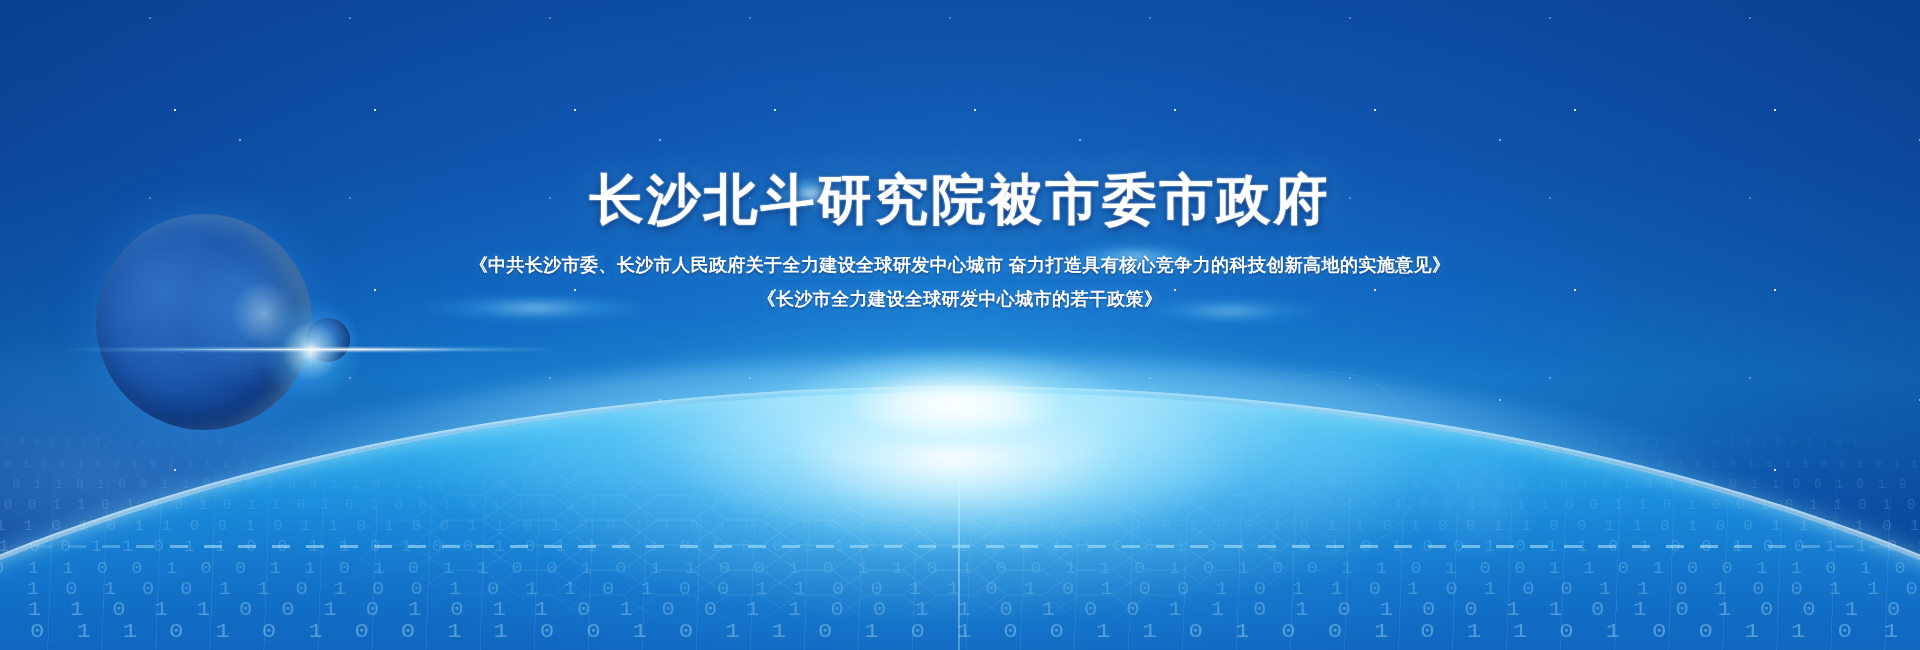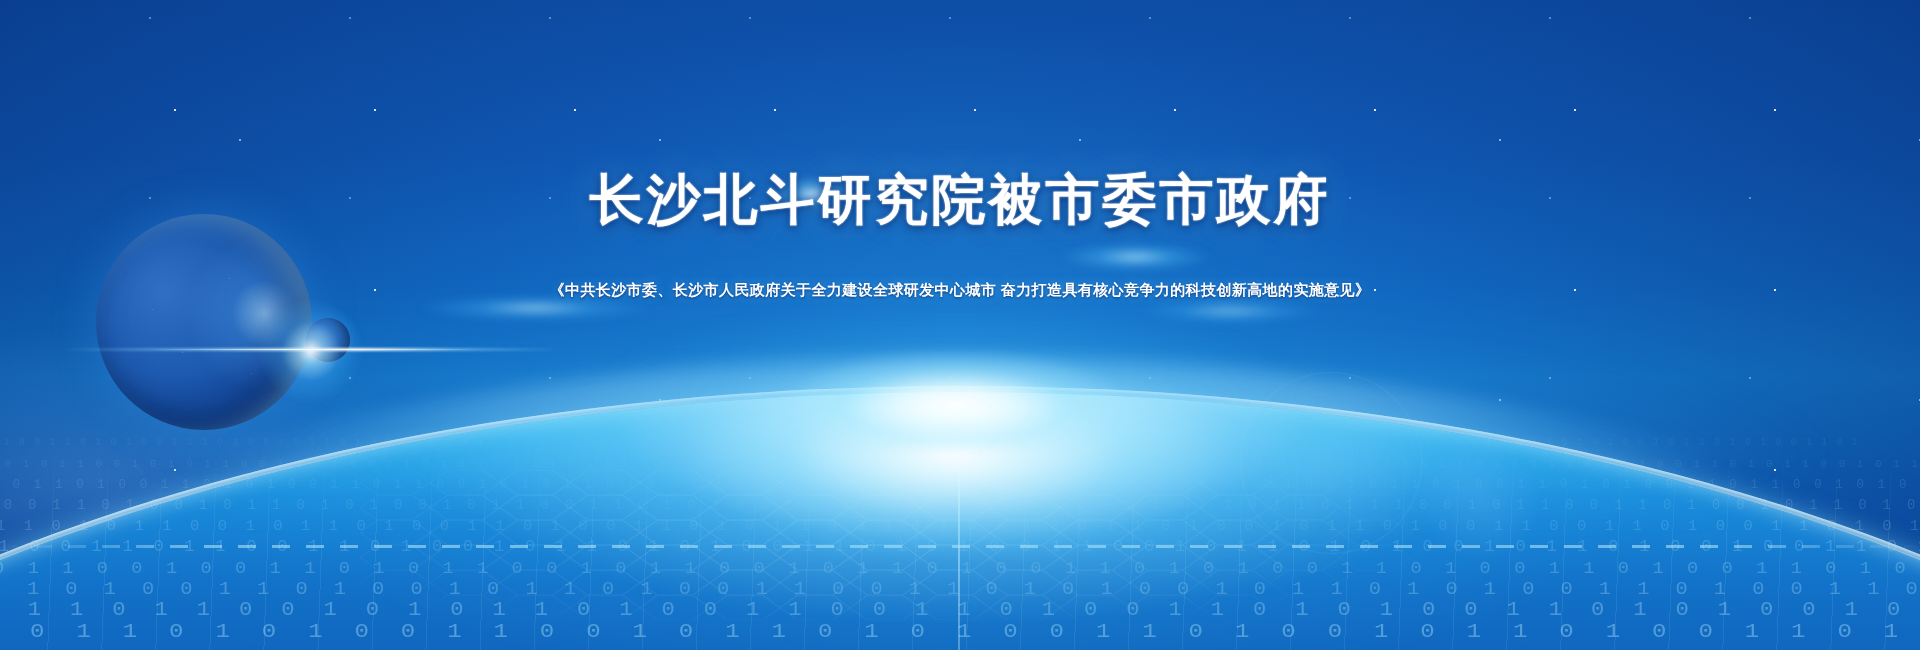--- a/index.html
+++ b/index.html
@@ -130,31 +130,31 @@
   .bloom-tight{position:absolute;left:790px;top:352px;width:330px;height:96px;
     background:radial-gradient(ellipse at 50% 55%, rgba(255,255,255,1) 0%, rgba(240,253,255,.80) 22%, rgba(170,235,255,.38) 48%, transparent 76%);
     filter:blur(4px);}
   .bloom-wide{position:absolute;left:120px;top:330px;width:1700px;height:180px;
     background:radial-gradient(ellipse at 50% 70%, rgba(150,225,255,.30) 0%, rgba(80,190,250,.14) 40%, transparent 72%);
     filter:blur(16px);}
 
   
   .content{position:absolute;left:0;right:0;top:0;height:650px;z-index:40;
     display:flex;flex-direction:column;align-items:center;justify-content:flex-start;
-    padding-top:168px;box-sizing:border-box;gap:25px;}
+    padding-top:168px;box-sizing:border-box;}
   .title{
     font-size:54px;font-weight:bold;color:#ffffff;letter-spacing:3px;line-height:62px;
     text-align:center;white-space:nowrap;
     text-shadow:
       0 0 2px rgba(255,255,255,.9),
       0 2px 6px rgba(6,50,120,.85),
       0 4px 16px rgba(10,60,140,.75),
       0 0 34px rgba(120,210,255,.45);}
   .sub{
-    margin-top:22px;font-size:15px;font-weight:bold;color:#ffffff;letter-spacing:.4px;
+    margin-top:22px;font-size:18px;font-weight:bold;color:#ffffff;letter-spacing:.4px;
     text-align:right;white-space:nowrap;line-height:26px;
     text-shadow:0 1px 3px rgba(8,50,120,.9), 0 0 10px rgba(90,190,255,.55);}
   .sub2{margin-top:8px;}
 </style>
 </head>
 <body>
 
 <div id="banner">
 
   <div class="sky"></div>
@@ -208,15 +208,16 @@
   <div class="mini-flare mf1"></div>
   <div class="mini-flare mf2"></div>
   <div class="mini-flare mf3"></div>
   <div class="mini-flare mf4"></div>
   <div class="mini-flare mf5"></div>
   <div class="mini-flare mf6"></div>
 
   <div class="content">
     <div class="title">长沙北斗研究院被市委市政府</div>
     <div class="sub">《中共长沙市委、长沙市人民政府关于全力建设全球研发中心城市 奋力打造具有核心竞争力的科技创新高地的实施意见》</div>
+    <div class="sub sub2">《长沙市全力建设全球研发中心城市的若干政策》</div>
   </div>
 
 </div>
 
 </body></html>

